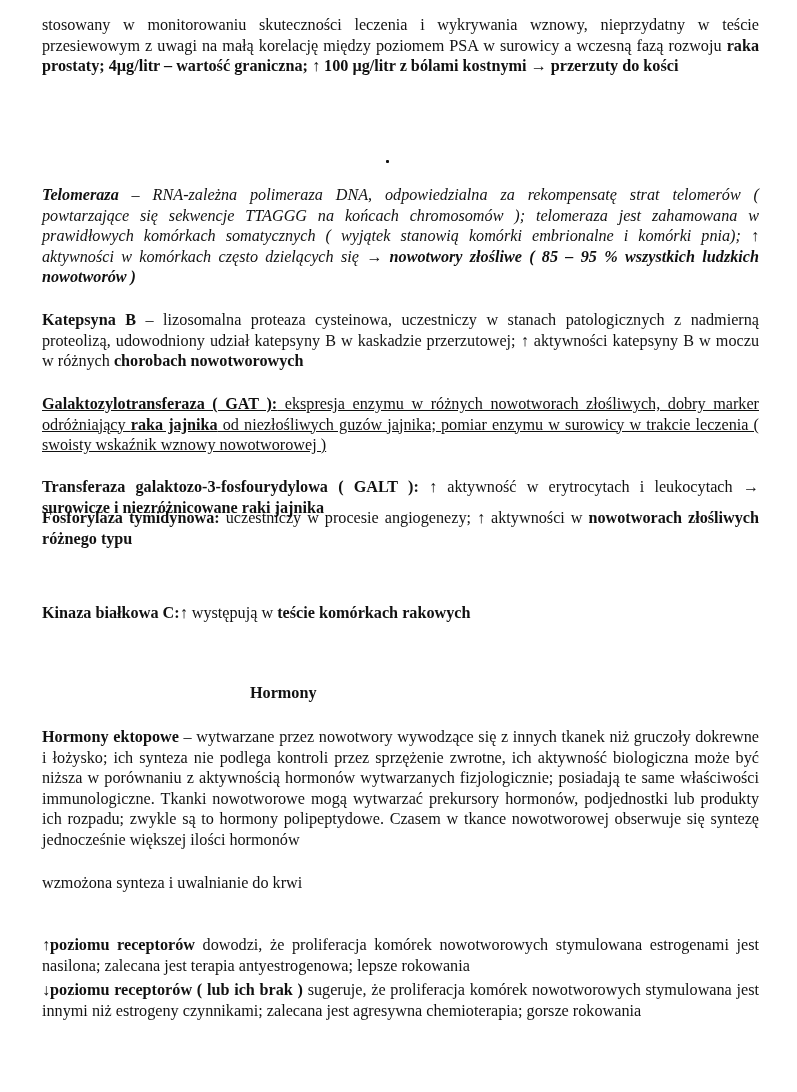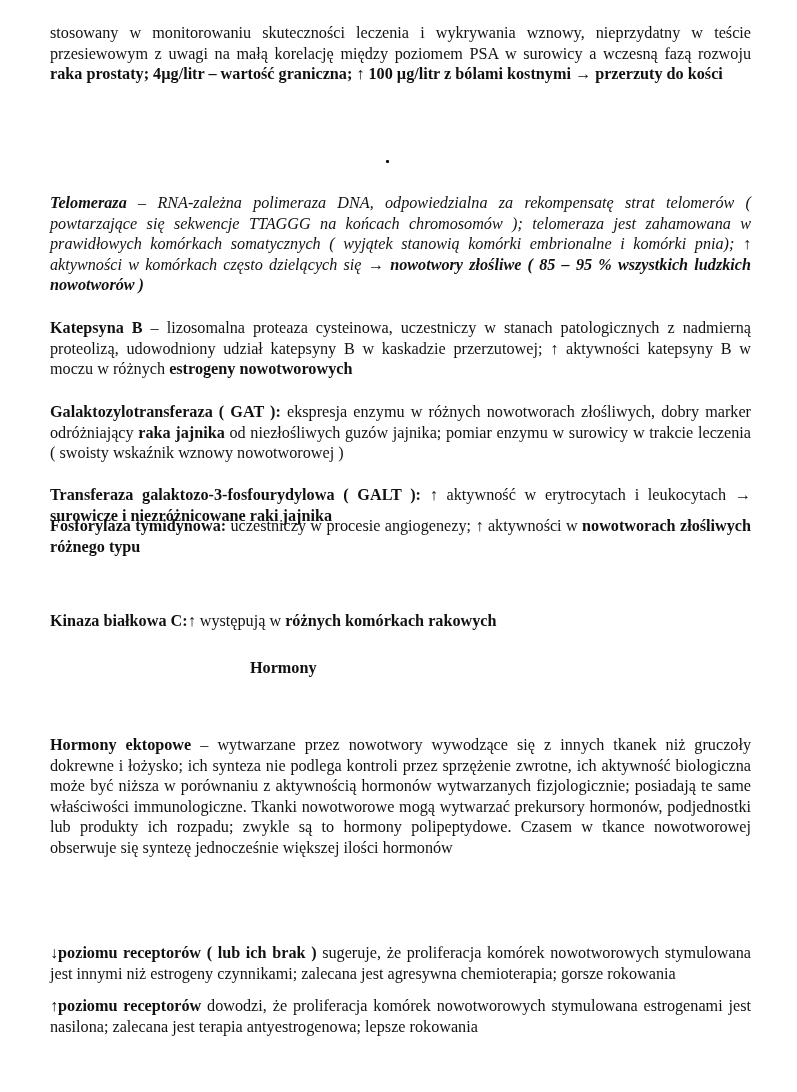--- a/index.html
+++ b/index.html
@@ -1,65 +1,66 @@
 <!DOCTYPE html>
 <html><head>
 <meta charset="utf-8">
 <style>
   html, body { margin: 0; padding: 0; background: #ffffff; }
   body {
     width: 797px; height: 1092px; position: relative; overflow: hidden;
     font-family: "Liberation Serif", "DejaVu Serif", serif;
     color: #111; font-size: 16.2px; line-height: 20.5px;
   }
-  p { margin: 12px; text-align: justify; text-align-last: left; }
+  p { margin: 4px; text-align: justify; text-align-last: left; }
   b { font-weight: bold; }
   .block { position: absolute; left: 38px; width: 725px; }
   .stray-dot { position: absolute; left: 386px; top: 160px; width: 3px; height: 3px; background: #111; border-radius: 1px; }
-  .heading { position: absolute; left: 250px; top: 658px; font-weight: bold; font-size: 16.2px; }
+  .heading { position: absolute; left: 250px; top: 683px; font-weight: bold; font-size: 16.2px; }
   .arrow-svg { display: inline-block; vertical-align: -4px; margin-left: 6px; }
 </style>
 </head>
 <body>
 
 <div class="block" style="top:11px;">
   <p><span>stosowany w monitorowaniu skuteczności leczenia i wykrywania wznowy, nieprzydatny w teście przesiewowym z uwagi na małą korelację między poziomem PSA w surowicy a wczesną fazą rozwoju </span><b>raka prostaty; 4µg/litr – wartość graniczna; ↑ 100 µg/litr z bólami kostnymi → przerzuty do kości</b></p>
 </div>
 
 <div class="stray-dot"></div>
 
 <div class="block" style="top:181px;font-style:italic;">
   <p><b>Telomeraza</b><span> – RNA-zależna polimeraza DNA, odpowiedzialna za rekompensatę strat telomerów ( powtarzające się sekwencje TTAGGG na końcach chromosomów ); telomeraza jest zahamowana w prawidłowych komórkach somatycznych ( wyjątek stanowią komórki embrionalne i komórki pnia); ↑ aktywności w komórkach często dzielących się → </span><b>nowotwory złośliwe ( 85 – 95 % wszystkich ludzkich nowotworów )</b></p>
 </div>
 
 <div class="block" style="top:306px;">
-  <p><b>Katepsyna B</b><span> – lizosomalna proteaza cysteinowa, uczestniczy w stanach patologicznych z nadmierną proteolizą, udowodniony udział katepsyny B w kaskadzie przerzutowej; ↑ aktywności katepsyny B w moczu w różnych </span><b>estrogeny nowotworowych</b></p>
+  <p><b>Katepsyna B</b><span> – lizosomalna proteaza cysteinowa, uczestniczy w stanach patologicznych z nadmierną proteolizą, udowodniony udział katepsyny B w kaskadzie przerzutowej; ↑ aktywności katepsyny B w moczu w różnych </span><b>chorobach nowotworowych</b></p>
 </div>
 
-<div class="block" style="top:390px;">
+<div class="block" style="top:390px;text-decoration:underline;">
   <p><b>Galaktozylotransferaza ( GAT ):</b><span> ekspresja enzymu w różnych nowotworach złośliwych, dobry marker odróżniający </span><b>raka jajnika</b><span> od niezłośliwych guzów jajnika; pomiar enzymu w surowicy w trakcie leczenia ( swoisty wskaźnik wznowy nowotworowej )</span></p>
 </div>
 
 <div class="block" style="top:473px;">
   <p><b>Transferaza galaktozo-3-fosfourydylowa ( GALT ):</b><span> ↑ aktywność w erytrocytach i leukocytach </span><b>→ surowicze i niezróżnicowane raki jajnika</b></p>
 </div>
 
 <div class="block" style="top:504px;">
   <p><b>Fosforylaza tymidynowa:</b><span> uczestniczy w procesie angiogenezy; ↑ aktywności w </span><b>nowotworach złośliwych różnego typu</b></p>
 </div>
 
 <div class="block" style="top:599px;">
-  <p><b>Kinaza białkowa C:</b><span>↑ występują w </span><b>różnych komórkach rakowych</b></p>
+  <p><b>Kinaza białkowa C:</b><span>↑ występują w </span><b>teście komórkach rakowych</b></p>
 </div>
 
 <div class="heading">Hormony</div>
 
 <div class="block" style="top:723px;">
   <p><b>Hormony ektopowe</b><span> – wytwarzane przez nowotwory wywodzące się z innych tkanek niż gruczoły dokrewne i łożysko; ich synteza nie podlega kontroli przez sprzężenie zwrotne, ich aktywność biologiczna może być niższa w porównaniu z aktywnością hormonów wytwarzanych fizjologicznie; posiadają te same właściwości immunologiczne. Tkanki nowotworowe mogą wytwarzać prekursory hormonów, podjednostki lub produkty ich rozpadu; zwykle są to hormony polipeptydowe. Czasem w tkance nowotworowej obserwuje się syntezę jednocześnie większej ilości hormonów</span></p>
 </div>
 
 <div class="block" style="top:869px;">
+  <p>wzmożona synteza i uwalnianie do krwi</p>
 </div>
 
 <div class="block" style="top:931px;">
+  <p><b>↑poziomu receptorów</b><span> dowodzi, że proliferacja komórek nowotworowych stymulowana estrogenami jest nasilona; zalecana jest terapia antyestrogenowa; lepsze rokowania</span></p>
   <p><b>↓poziomu receptorów ( lub ich brak )</b><span>  sugeruje, że proliferacja komórek nowotworowych stymulowana jest innymi niż estrogeny czynnikami; zalecana jest agresywna chemioterapia; gorsze rokowania</span></p>
-  <p><b>↑poziomu receptorów</b><span> dowodzi, że proliferacja komórek nowotworowych stymulowana estrogenami jest nasilona; zalecana jest terapia antyestrogenowa; lepsze rokowania</span></p>
 </div>
 
 </body></html>

